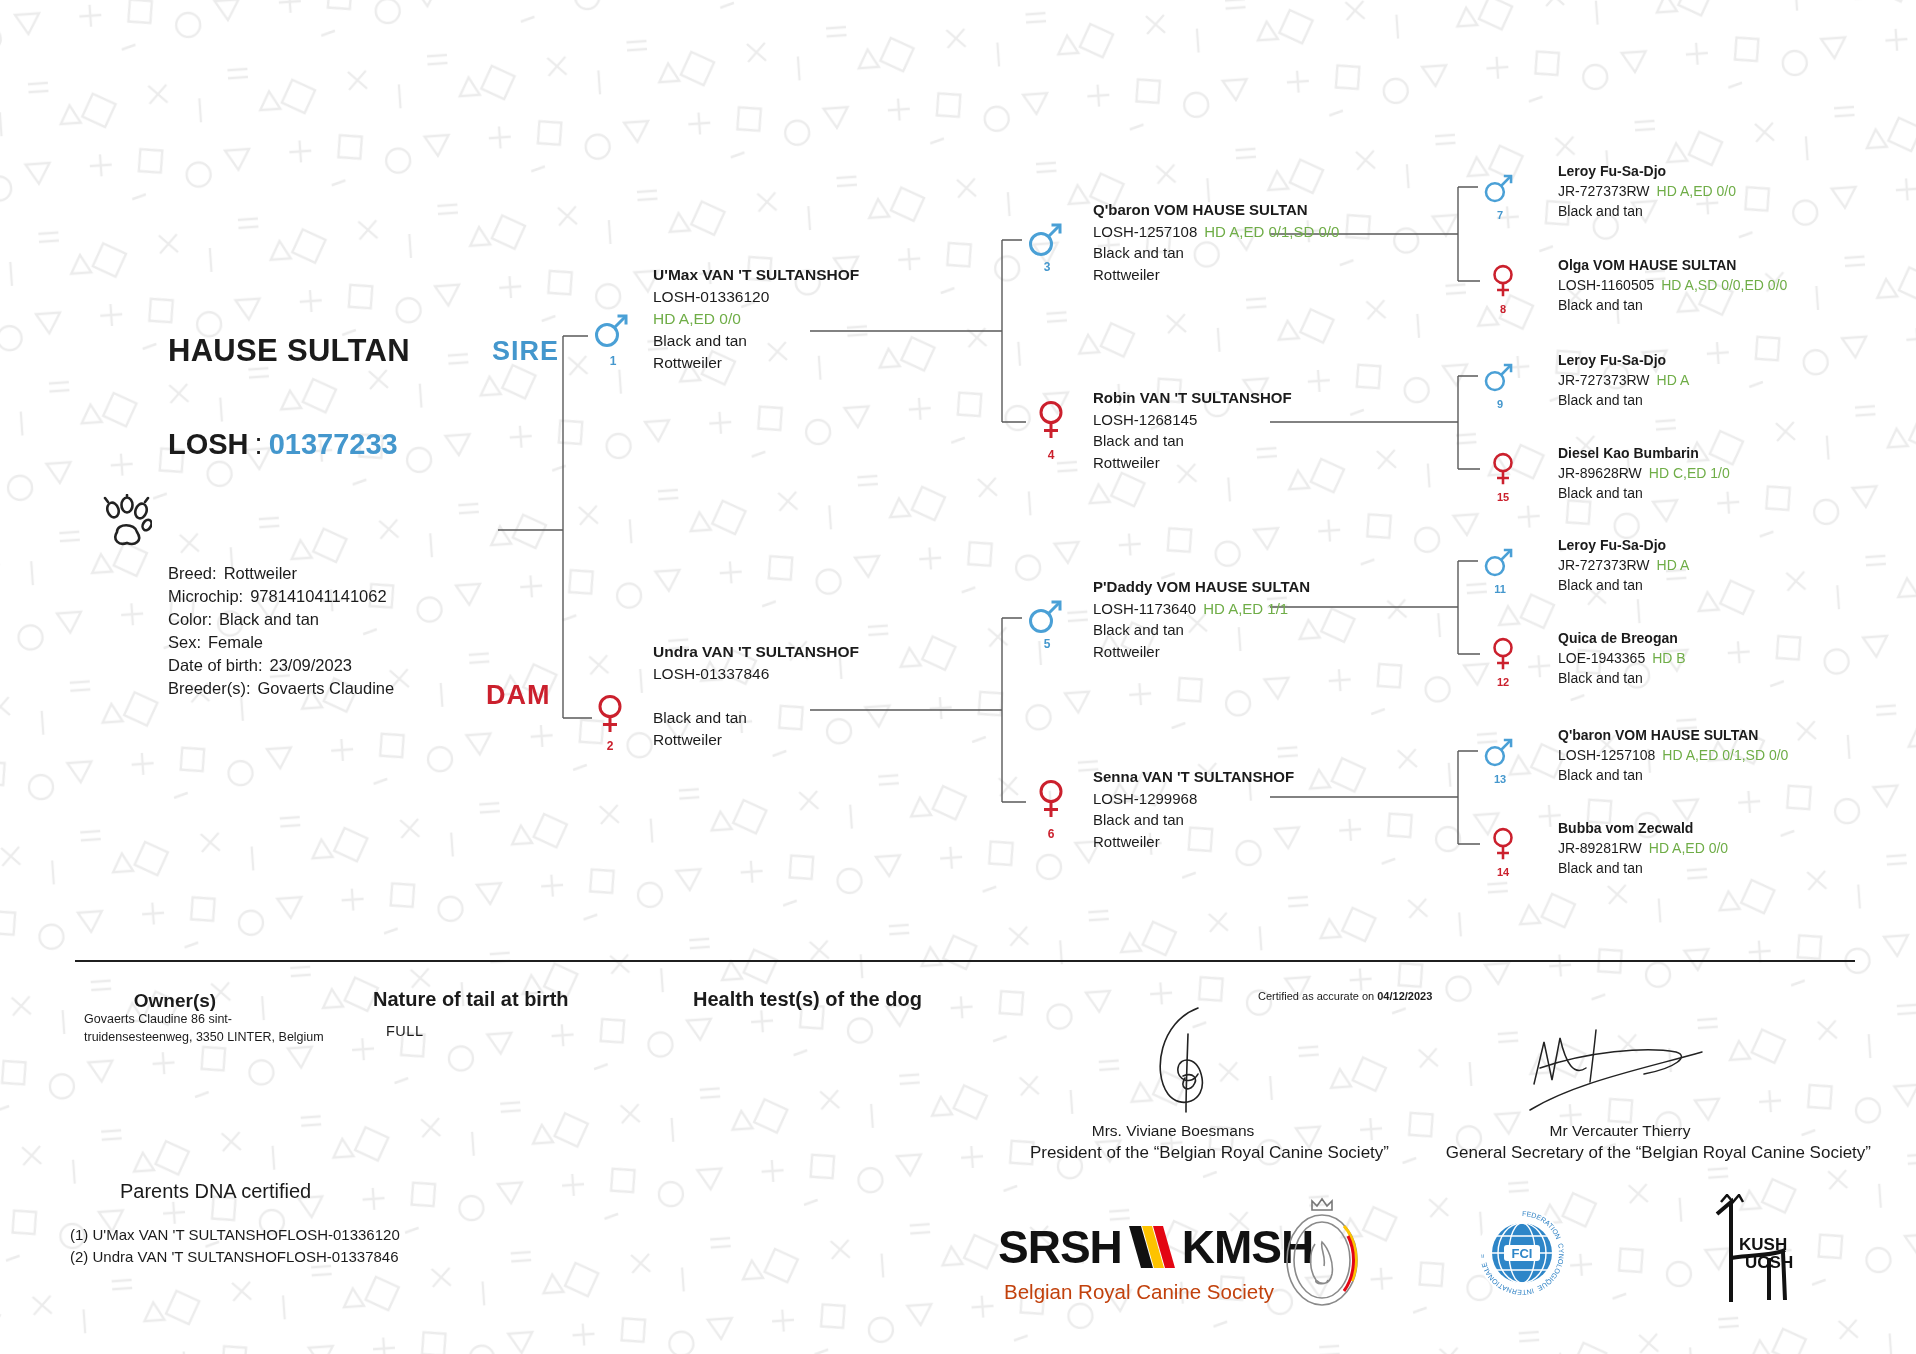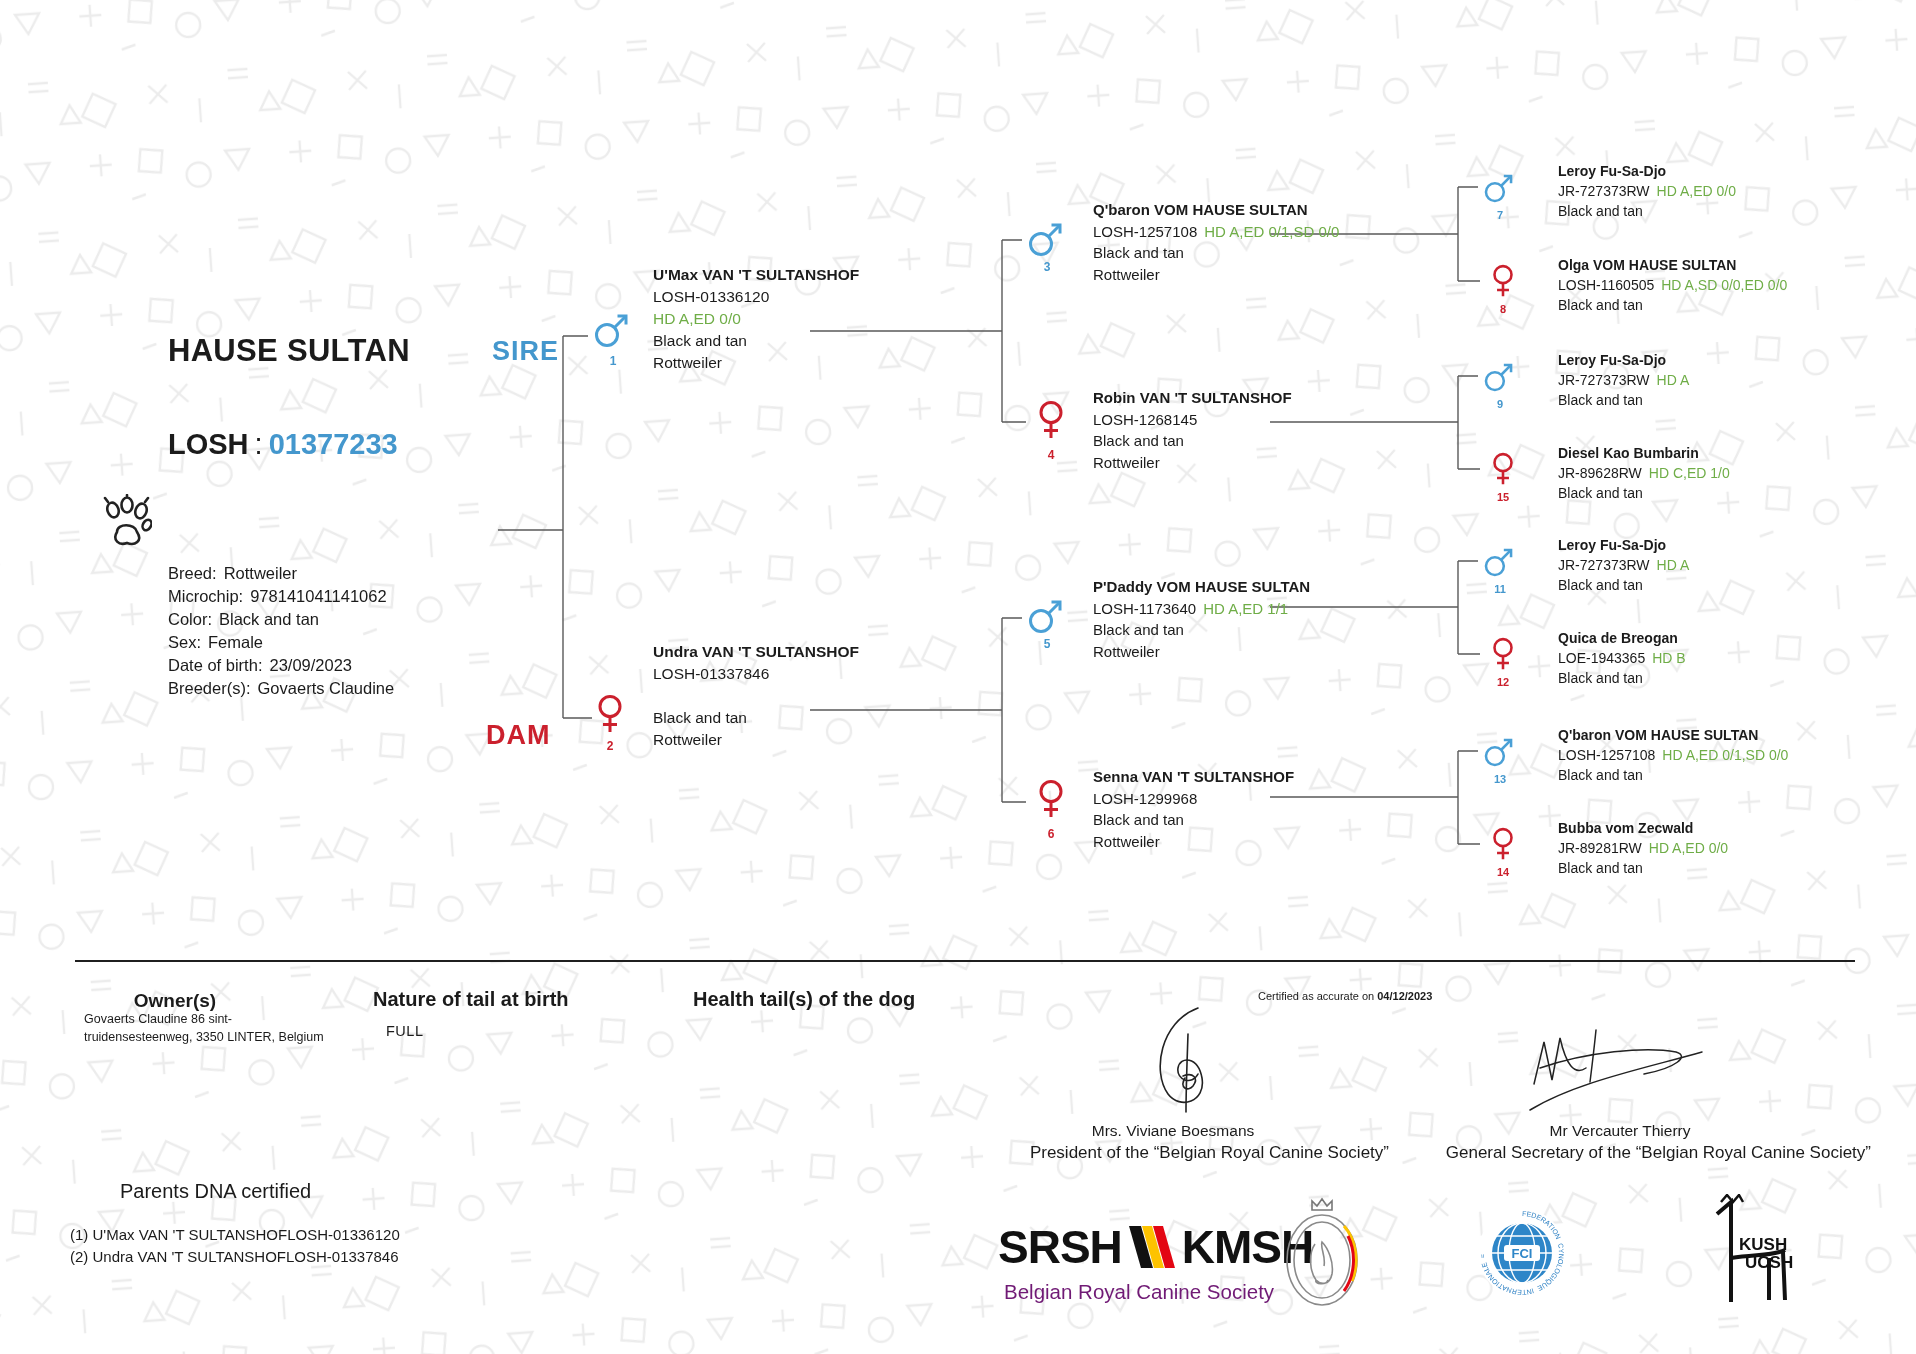--- a/index.html
+++ b/index.html
@@ -12,21 +12,21 @@
   svg{display:block}
 
   
   .title{left:168px;top:328px;font-size:31px;font-weight:700;line-height:45px;letter-spacing:.3px}
   .regline{left:168px;top:428px;font-size:29px;font-weight:700}
   .regline .sep{font-weight:400;margin:0 6px}
   .regline .rnum{color:var(--blue)}
   .details{left:168px;top:562px;font-size:16.5px;line-height:23px}
   .details .val{margin-left:7px}
   .sire-label{left:492px;top:336px;font-size:27px;font-weight:700;color:var(--blue);letter-spacing:1px}
-  .dam-label{left:486px;top:720px;font-size:27px;font-weight:700;color:var(--red);letter-spacing:1px}
+  .dam-label{left:486px;top:680px;font-size:27px;font-weight:700;color:var(--red);letter-spacing:1px}
 
   
   .anc{position:absolute}
   .anc .nm{font-weight:700}
   .anc .hd{color:var(--green)}
   .anc .rgline .hd{margin-left:7px}
   .anc .sym,.anc .num{position:absolute}
   .anc .num{font-weight:700;text-align:center;font-size:12px}
   .male .num{color:var(--blue)}
   .female .num{color:var(--red)}
@@ -50,21 +50,21 @@
   .tail-value{left:386px;top:1023px;font-size:14.5px;letter-spacing:.5px}
   .health-title{left:693px;top:988px;font-size:20px;font-weight:700}
   .certified{left:1258px;top:990px;font-size:11px}
   .certified b{font-weight:700}
   .sig-name{position:absolute;text-align:center;font-size:15.5px}
   .sig-role{position:absolute;text-align:right;font-size:17px}
   .dna-title{left:120px;top:1180px;font-size:20px;font-weight:400}
   .dna-line{left:70px;font-size:15px}
   .srsh-row{left:998px;top:1220px;display:flex;align-items:center}
   .srsh-word{font-size:46px;font-weight:700;letter-spacing:-1px;color:#111}
-  .srsh-sub{left:1004px;top:1280px;font-size:20.5px;color:#701a75}
+  .srsh-sub{left:1004px;top:1280px;font-size:20.5px;color:#c2410c}
 </style>
 </head>
 <body>
 
 <div class="page">
 
   <svg class="abs" width="1916" height="1354" style="left:0;top:0">
     <defs>
       <pattern id="bgpat" width="200" height="150" patternUnits="userSpaceOnUse" patternTransform="rotate(-4)">
         <g fill="none" stroke="#ececec" stroke-width="2.4">
@@ -324,21 +324,21 @@
 
   <div class="abs divider"></div>
 
   <div class="abs owners-title">Owner(s)</div>
   <div class="abs owners-line" style="top:1012px">Govaerts Claudine  86 sint-</div>
   <div class="abs owners-line" style="top:1030px">truidensesteenweg, 3350 LINTER, Belgium</div>
 
   <div class="abs tail-title">Nature of tail at birth</div>
   <div class="abs tail-value">FULL</div>
 
-  <div class="abs health-title">Health tail(s) of the dog</div>
+  <div class="abs health-title">Health test(s) of the dog</div>
 
   <div class="abs certified">
     <span>Certified as accurate on</span>
     <b>04/12/2023</b>
   </div>
 
   <svg class="abs" width="110" height="112" viewBox="0 0 110 112" style="left:1140px;top:1004px">
     <g fill="none" stroke="#222" stroke-width="1.6" stroke-linecap="round">
       <path d="M58 4 C20 18 12 68 28 90 C40 106 66 98 62 74 C58 52 40 52 38 64 C36 76 52 82 58 70"></path>
       <path d="M48 30 C47 60 46 85 46 108"></path>

